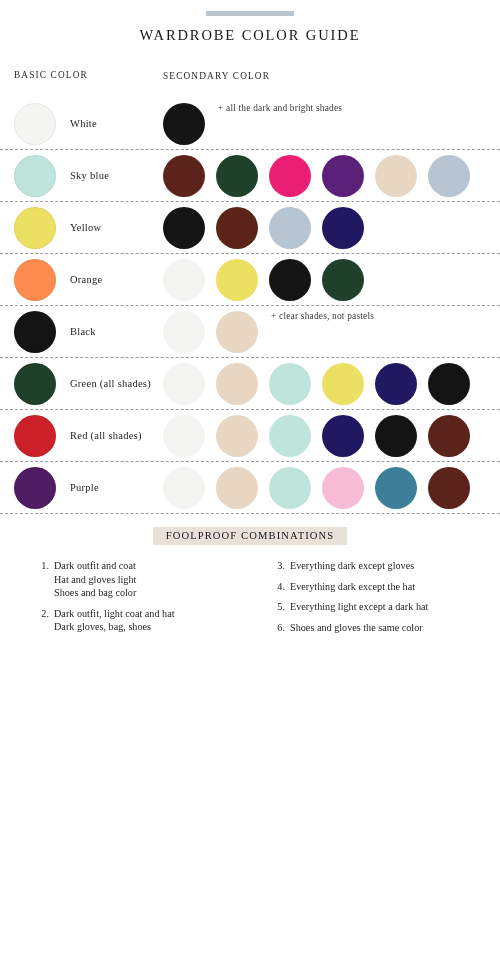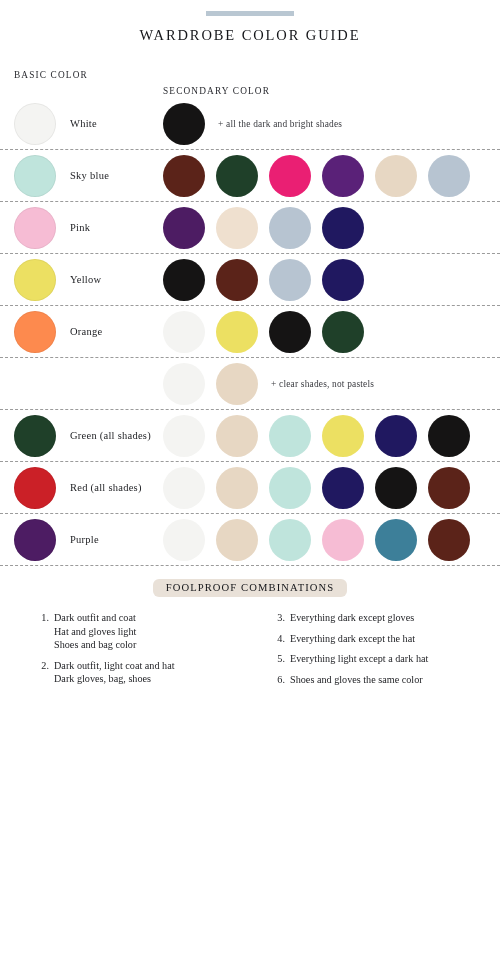--- a/index.html
+++ b/index.html
@@ -45,21 +45,21 @@
     margin-top: 26px;
   }
   .col-head {
     position: absolute;
     font-size: 9.3px;
     letter-spacing: 1.15px;
     color: #2a2b30;
     white-space: nowrap;
   }
   .col-head.basic { left: 14px; top: 0; }
-  .col-head.secondary { left: 163px; top: 16px; }
+  .col-head.secondary { left: 163px; top: 1px; }
 
   
   .table {
     position: relative;
     margin-top: 8px;
   }
   .row {
     position: relative;
     height: 52px;
     border-bottom: 1px dashed #9b9b9b;
@@ -91,21 +91,21 @@
     white-space: nowrap;
     letter-spacing: 0.25px;
   }
 
   .secondary-cell {
     position: absolute;
     left: 163px;
     top: 50%;
     transform: translateY(-50%);
     display: flex;
-    align-items: center;
+    align-items: flex-start;
   }
   .sec-swatch {
     width: 42px;
     height: 42px;
     border-radius: 50%;
     margin-right: 11px;
     flex: 0 0 auto;
   }
   .note {
     font-size: 9.4px;
@@ -197,32 +197,20 @@
           <div class="sec-swatch ring" style="background: rgb(91, 35, 25);"></div>
           <div class="sec-swatch ring" style="background: rgb(31, 64, 41);"></div>
           <div class="sec-swatch ring" style="background: rgb(234, 31, 115);"></div>
           <div class="sec-swatch ring" style="background: rgb(90, 33, 120);"></div>
           <div class="sec-swatch ring" style="background: rgb(231, 215, 195);"></div>
           <div class="sec-swatch ring" style="background: rgb(183, 196, 209);"></div>
         </div>
       </div>
       <div class="row">
         <div class="basic-cell">
-          <div class="swatch ring" style="background: rgb(246, 188, 212);"></div>
-          <div class="basic-label">Pink</div>
-        </div>
-        <div class="secondary-cell">
-          <div class="sec-swatch ring" style="background: rgb(77, 28, 99);"></div>
-          <div class="sec-swatch ring" style="background: rgb(239, 224, 207);"></div>
-          <div class="sec-swatch ring" style="background: rgb(183, 196, 209);"></div>
-          <div class="sec-swatch ring" style="background: rgb(32, 24, 96);"></div>
-        </div>
-      </div>
-      <div class="row">
-        <div class="basic-cell">
           <div class="swatch ring" style="background: rgb(236, 224, 98);"></div>
           <div class="basic-label">Yellow</div>
         </div>
         <div class="secondary-cell">
           <div class="sec-swatch ring" style="background: rgb(21, 20, 20);"></div>
           <div class="sec-swatch ring" style="background: rgb(91, 35, 25);"></div>
           <div class="sec-swatch ring" style="background: rgb(183, 196, 209);"></div>
           <div class="sec-swatch ring" style="background: rgb(32, 24, 96);"></div>
         </div>
       </div>
@@ -232,20 +220,24 @@
           <div class="basic-label">Orange</div>
         </div>
         <div class="secondary-cell">
           <div class="sec-swatch ring" style="background: rgb(244, 244, 242);"></div>
           <div class="sec-swatch ring" style="background: rgb(236, 224, 98);"></div>
           <div class="sec-swatch ring" style="background: rgb(21, 20, 20);"></div>
           <div class="sec-swatch ring" style="background: rgb(31, 64, 41);"></div>
         </div>
       </div>
       <div class="row">
+        <div class="basic-cell">
+          <div class="swatch ring" style="background: rgb(21, 20, 20);"></div>
+          <div class="basic-label">Black</div>
+        </div>
         <div class="secondary-cell">
           <div class="sec-swatch ring" style="background: rgb(244, 244, 242);"></div>
           <div class="sec-swatch ring" style="background: rgb(231, 215, 195);"></div>
           <div class="note">+ clear shades, not pastels</div>
         </div>
       </div>
       <div class="row">
         <div class="basic-cell">
           <div class="swatch ring" style="background: rgb(31, 64, 41);"></div>
           <div class="basic-label">Green (all shades)</div>
@@ -284,21 +276,21 @@
           <div class="sec-swatch ring" style="background: rgb(191, 228, 220);"></div>
           <div class="sec-swatch ring" style="background: rgb(246, 188, 212);"></div>
           <div class="sec-swatch ring" style="background: rgb(61, 127, 153);"></div>
           <div class="sec-swatch ring" style="background: rgb(91, 35, 25);"></div>
         </div>
       </div>
     </div>
 
   <div class="footer">
     <div class="banner-wrap">
-      <div class="banner" style="background: rgb(233, 225, 216); border-radius: 6px;">FOOLPROOF COMBINATIONS</div>
+      <div class="banner" style="background: rgb(233, 225, 216);">FOOLPROOF COMBINATIONS</div>
     </div>
     <div class="combo-cols">
       <div class="combo-col left" id="combo-left">
           <div class="combo-item">
             <div class="combo-num">1.</div>
             <div class="combo-lines">
               <div>Dark outfit and coat</div>
               <div>Hat and gloves light</div>
               <div>Shoes and bag color</div>
             </div>

